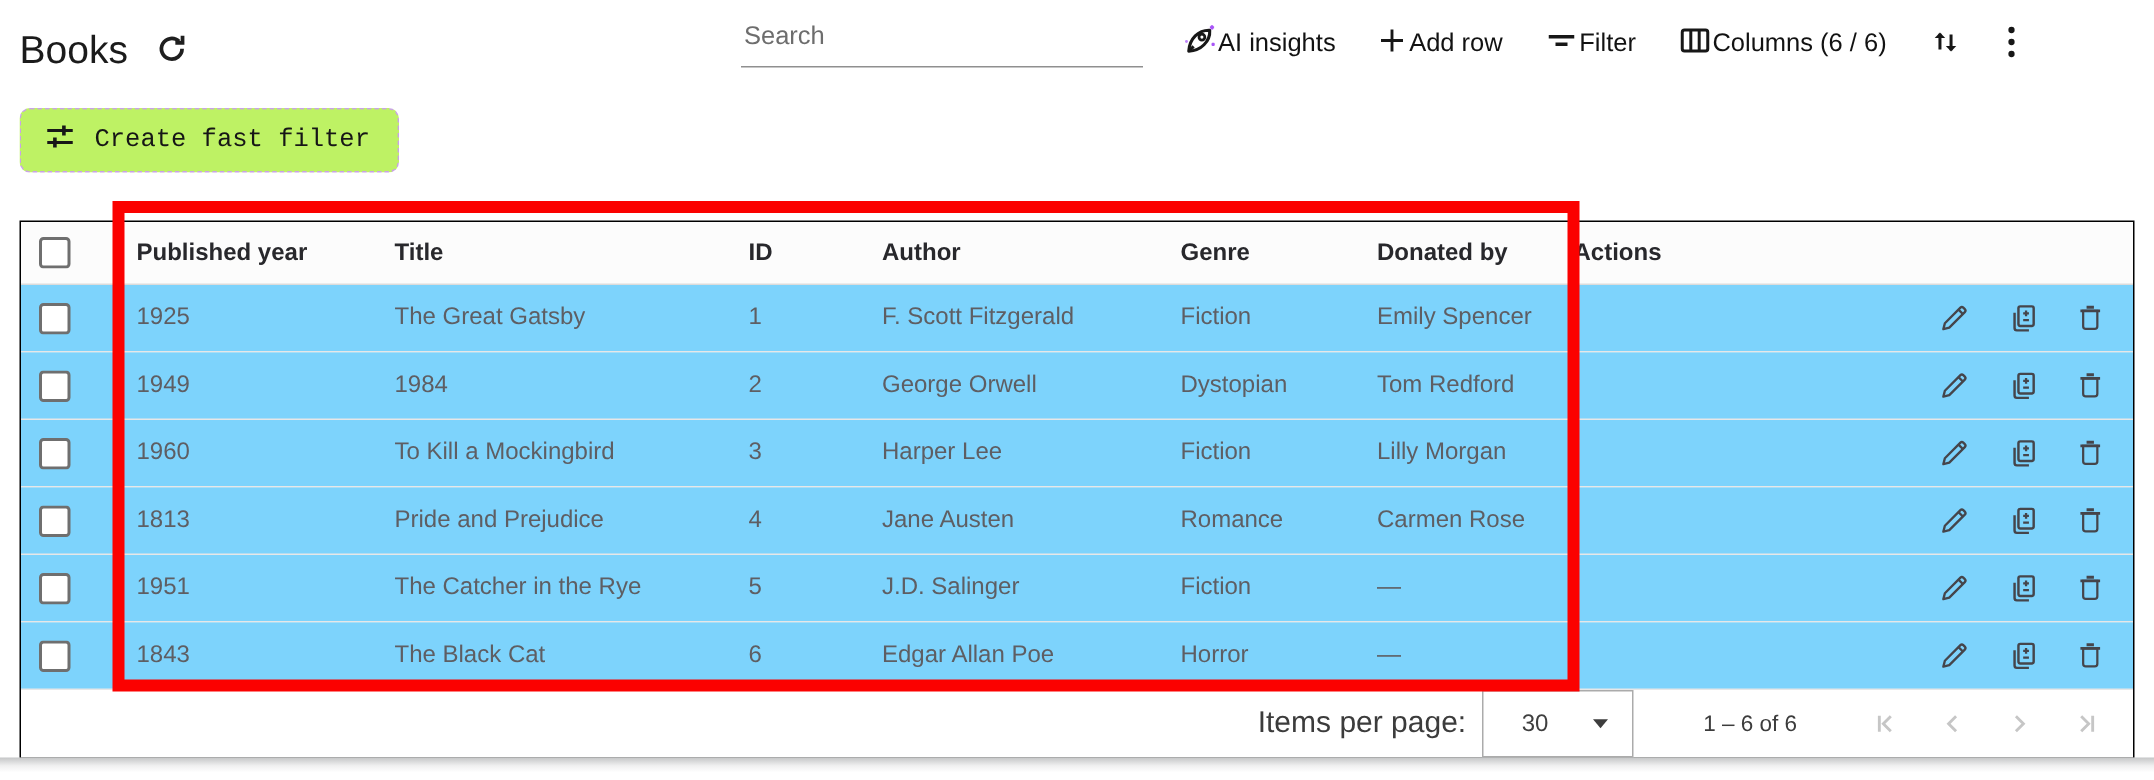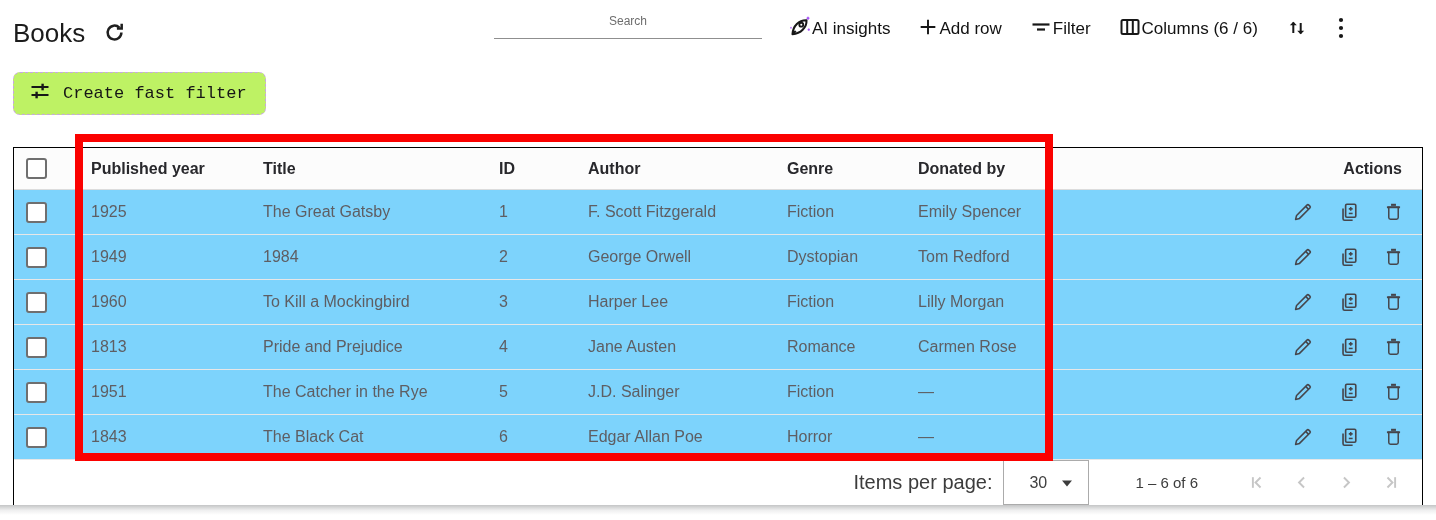--- a/index.html
+++ b/index.html
@@ -10,22 +10,22 @@
   }
 
   
   .title-row { position:absolute; left:13px; top:18px; display:flex; align-items:center; gap:17px; }
   .page-title { font-size:26px; font-weight:500; color:#1b1b1b; line-height:1.2; }
   .icon-btn { background:none; border:none; cursor:pointer; display:flex; align-items:center; justify-content:center; padding:0; }
 
   .search-box { position:absolute; left:494px; top:8px; width:268px; }
   .search-box input {
     width:100%; border:none; border-bottom:1px solid #8f8f8f; outline:none;
-    font-family:"Liberation Sans", sans-serif; font-size:12px; color:#333;
-    padding:6px 2px 10px 2px; background:transparent;text-align:center;
+    font-family:"Liberation Sans", sans-serif; font-size:17px; color:#333;
+    padding:6px 2px 10px 2px; background:transparent;
   }
   .search-box input::placeholder { color:#6d6d6d; }
 
   .toolbar { position:absolute; left:786px; top:0; height:58px; display:flex; align-items:center; gap:27px; }
   .tb-btn {
     background:none; border:none; cursor:pointer; display:flex; align-items:center; gap:0;
     font-family:"Liberation Sans", sans-serif; font-size:17px; font-weight:500; color:#121212; white-space:nowrap;
   }
 
   
@@ -48,29 +48,29 @@
   }
   .thead { height:42px; background:#fcfcfc; border-bottom:1px solid #dcdcdc; }
   .thead .cell { font-size:16px; font-weight:700; color:#28282c; }
   .trow { height:45px; border-bottom:1px solid #e7e7e7; background:#7dd3fc; }
   .cell { padding-left:13px; font-size:16px; color:#5e5e63; white-space:nowrap; overflow:hidden; }
   .cb-cell { padding-left:12px; }
   .checkbox {
     display:inline-block; width:21px; height:21px; border:2px solid #6f6f6f; border-radius:3px;
     background:#fff; cursor:pointer; vertical-align:middle;
   }
-  .actions-head { text-align:right; padding-right:20px; font-weight:700; }
+  .actions-head { padding-right:20px; font-weight:700; }
   .actions-cell { display:flex; justify-content:flex-end; align-items:center; gap:23px; padding-right:18px; }
   .action-icon { cursor:pointer; display:flex; align-items:center; }
 
   
   .tfoot { height:45px; display:flex; align-items:center; justify-content:flex-end; padding-right:22px; background:#fff; }
   .ipp-label { font-size:20px; color:#3c3c3c; margin-right:11px; }
   .ipp-select {
-    width:86px; height:45px; border:1px solid #ababab; background:#fff; cursor:pointer;
+    width:101px; height:45px; border:1px solid #ababab; background:#fff; cursor:pointer;
     display:flex; align-items:center; justify-content:space-between; padding:0 15px 0 25px;
     font-size:16px; color:#3f3f3f; margin-right:46px;
   }
   .range-label { font-size:15px; color:#3c3c3c; margin-right:50px; }
   .pager { display:flex; align-items:center; gap:28px; }
   .pg-btn { cursor:default; display:flex; align-items:center; }
 
   
   .annotation {
     position:absolute; left:75px; top:134px; width:978px; height:327px;

